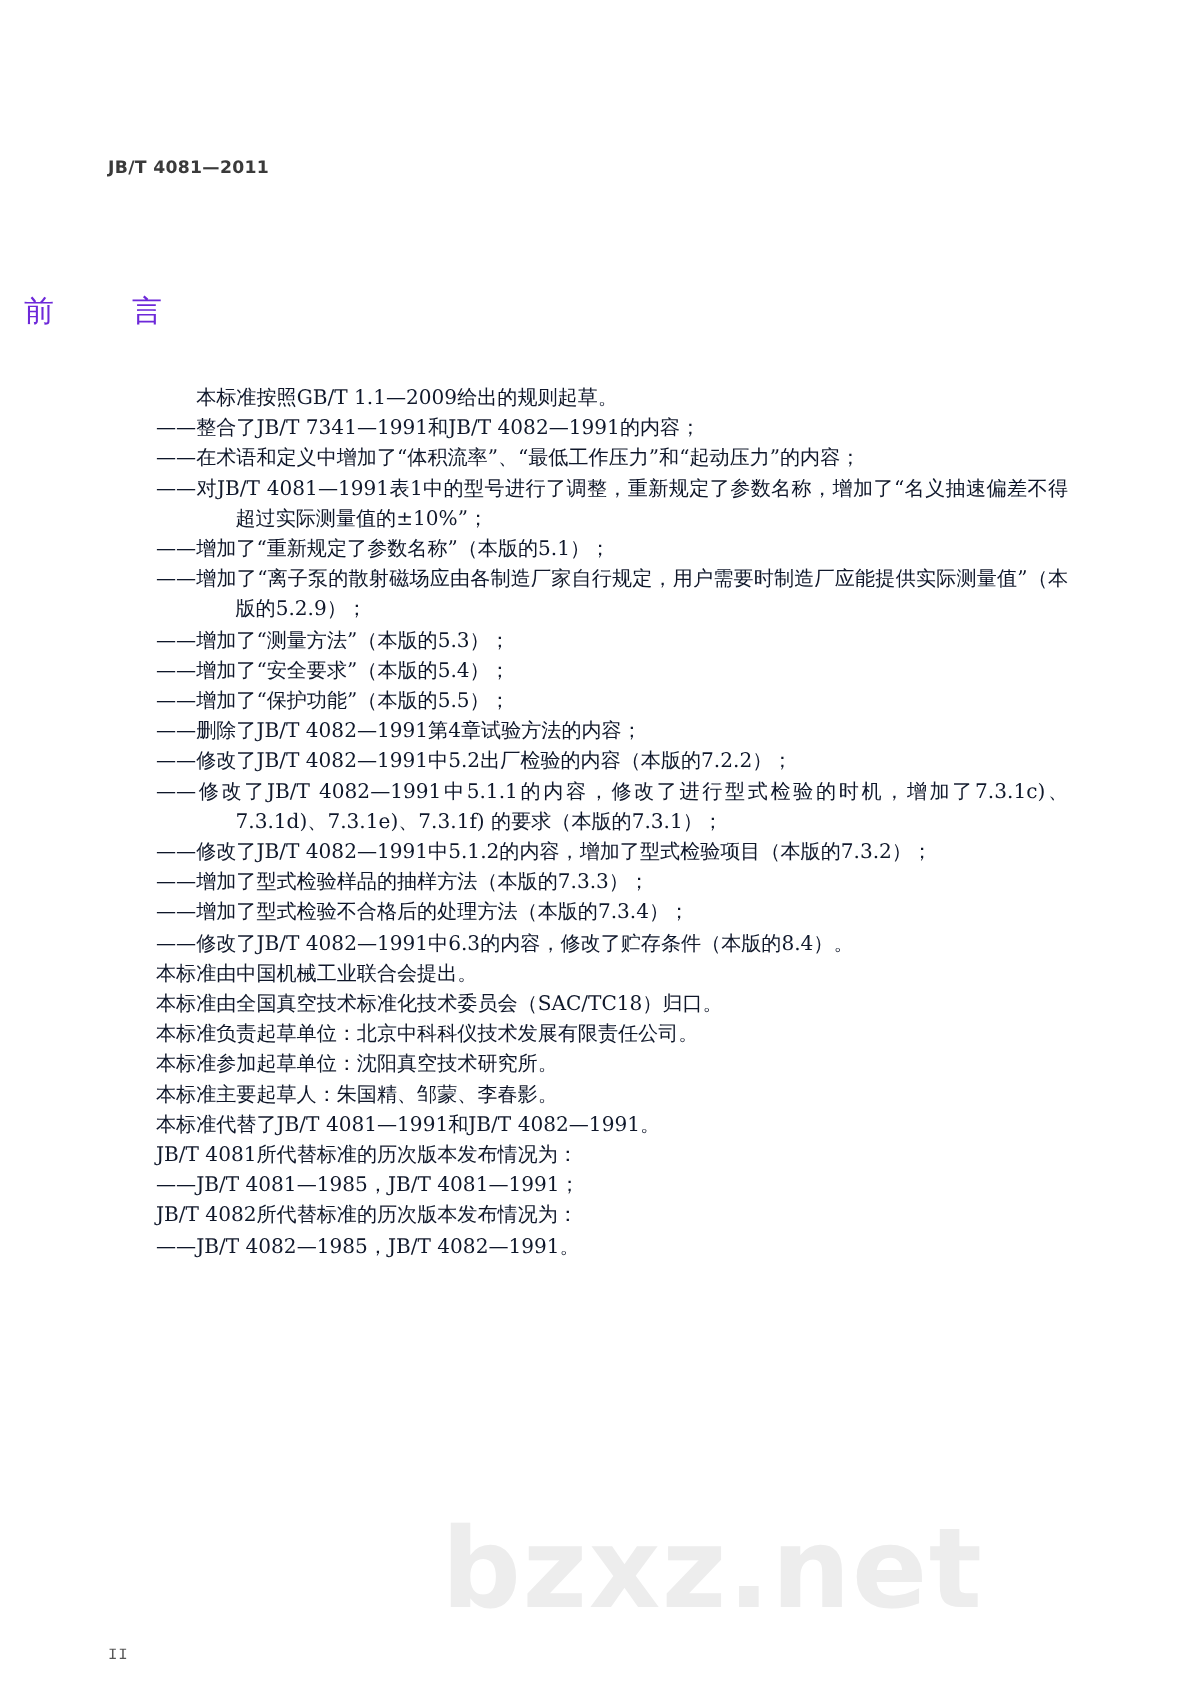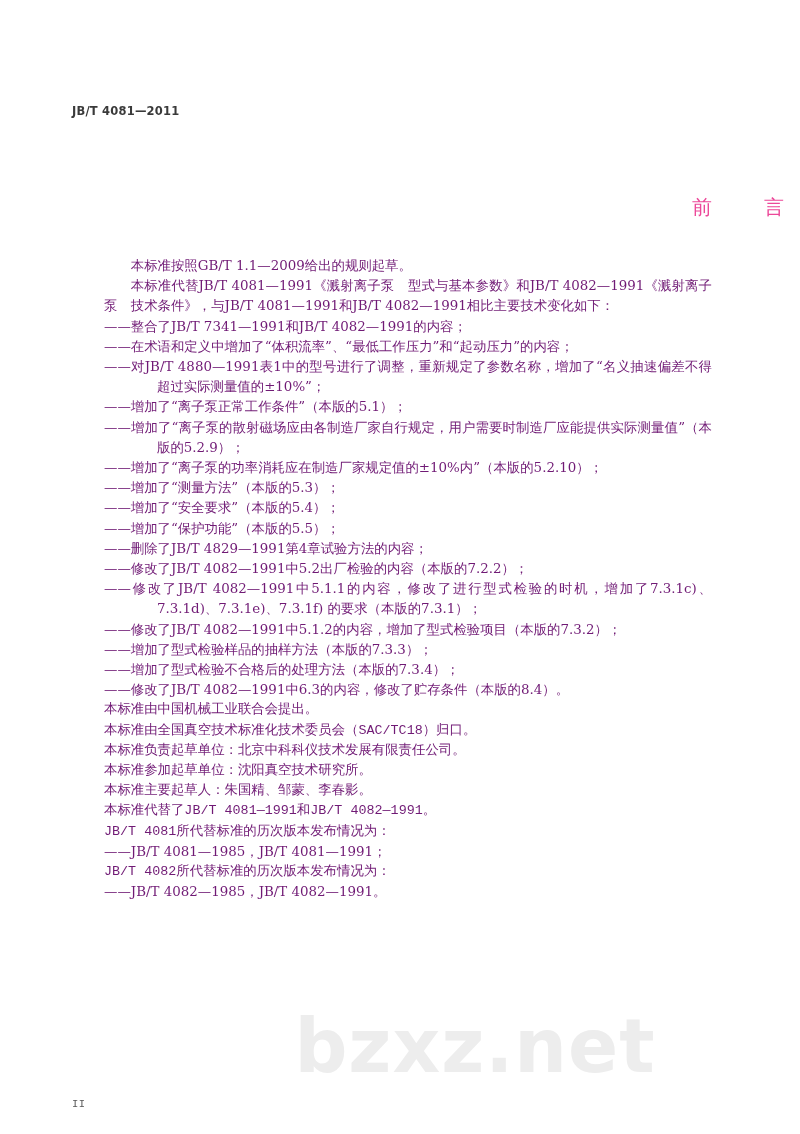--- a/index.html
+++ b/index.html
@@ -55,60 +55,59 @@
     letter-spacing: 0.2px;
     white-space: nowrap;
   }
 
   
   .doc-title {
     position: absolute;
     left: 0;
     top: 170px;
     width: 800px;
-    text-align: right;
+    text-align: left;
     font-size: 20px;
     font-weight: normal;
     letter-spacing: 16px;
     text-indent: 16px;
-    color: #ec4899;
+    color: #6d28d9;
   }
 
   
   .body-block {
     position: absolute;
     left: 104px;
     top: 232px;
     width: 608px;
   }
 
   .para {
     font-size: 13.4px;
     line-height: 20.2px;
     text-align: justify;
     text-justify: inter-ideograph;
     margin: 0;
-    color: #701a75;
+    color: #0f172a;
     white-space: normal;
   }
 
   
   .para.indent {
     text-indent: 26.8px;
   }
 
   
   .para.dash {
     padding-left: 53px;
     text-indent: -53px;
   }
 
   .para.flush {
     text-indent: 0;
-    font-family: Liberation Mono, monospace;
   }
 
   
   .folio {
     position: absolute;
     left: 72px;
     top: 1074px;
     font-family: Liberation Mono, monospace;
     font-size: 10.5px;
     color: #575757;
@@ -121,31 +120,29 @@
 <div class="page">
 
   <div class="watermark" style="color: rgb(237, 237, 237);">bzxz.net</div>
 
   <div class="running-head">JB/T 4081—2011</div>
 
   <div class="doc-title">前　言</div>
 
   <div class="body-block">
       <p class="para indent">本标准按照GB/T 1.1—2009给出的规则起草。</p>
-      <p class="para indent">本标准代替JB/T 4081—1991《溅射离子泵　型式与基本参数》和JB/T 4082—1991《溅射离子泵　技术条件》，与JB/T 4081—1991和JB/T 4082—1991相比主要技术变化如下：</p>
       <p class="para dash">——整合了JB/T 7341—1991和JB/T 4082—1991的内容；</p>
       <p class="para dash">——在术语和定义中增加了“体积流率”、“最低工作压力”和“起动压力”的内容；</p>
-      <p class="para dash">——对JB/T 4880—1991表1中的型号进行了调整，重新规定了参数名称，增加了“名义抽速偏差不得超过实际测量值的±10%”；</p>
-      <p class="para dash">——增加了“离子泵正常工作条件”（本版的5.1）；</p>
+      <p class="para dash">——对JB/T 4081—1991表1中的型号进行了调整，重新规定了参数名称，增加了“名义抽速偏差不得超过实际测量值的±10%”；</p>
+      <p class="para dash">——增加了“重新规定了参数名称”（本版的5.1）；</p>
       <p class="para dash">——增加了“离子泵的散射磁场应由各制造厂家自行规定，用户需要时制造厂应能提供实际测量值”（本版的5.2.9）；</p>
-      <p class="para dash">——增加了“离子泵的功率消耗应在制造厂家规定值的±10%内”（本版的5.2.10）；</p>
       <p class="para dash">——增加了“测量方法”（本版的5.3）；</p>
       <p class="para dash">——增加了“安全要求”（本版的5.4）；</p>
       <p class="para dash">——增加了“保护功能”（本版的5.5）；</p>
-      <p class="para dash">——删除了JB/T 4829—1991第4章试验方法的内容；</p>
+      <p class="para dash">——删除了JB/T 4082—1991第4章试验方法的内容；</p>
       <p class="para dash">——修改了JB/T 4082—1991中5.2出厂检验的内容（本版的7.2.2）；</p>
       <p class="para dash">——修改了JB/T 4082—1991中5.1.1的内容，修改了进行型式检验的时机，增加了7.3.1c)、7.3.1d)、7.3.1e)、7.3.1f) 的要求（本版的7.3.1）；</p>
       <p class="para dash">——修改了JB/T 4082—1991中5.1.2的内容，增加了型式检验项目（本版的7.3.2）；</p>
       <p class="para dash">——增加了型式检验样品的抽样方法（本版的7.3.3）；</p>
       <p class="para dash">——增加了型式检验不合格后的处理方法（本版的7.3.4）；</p>
       <p class="para dash">——修改了JB/T 4082—1991中6.3的内容，修改了贮存条件（本版的8.4）。</p>
       <p class="para flush">本标准由中国机械工业联合会提出。</p>
       <p class="para flush">本标准由全国真空技术标准化技术委员会（SAC/TC18）归口。</p>
       <p class="para flush">本标准负责起草单位：北京中科科仪技术发展有限责任公司。</p>
       <p class="para flush">本标准参加起草单位：沈阳真空技术研究所。</p>

